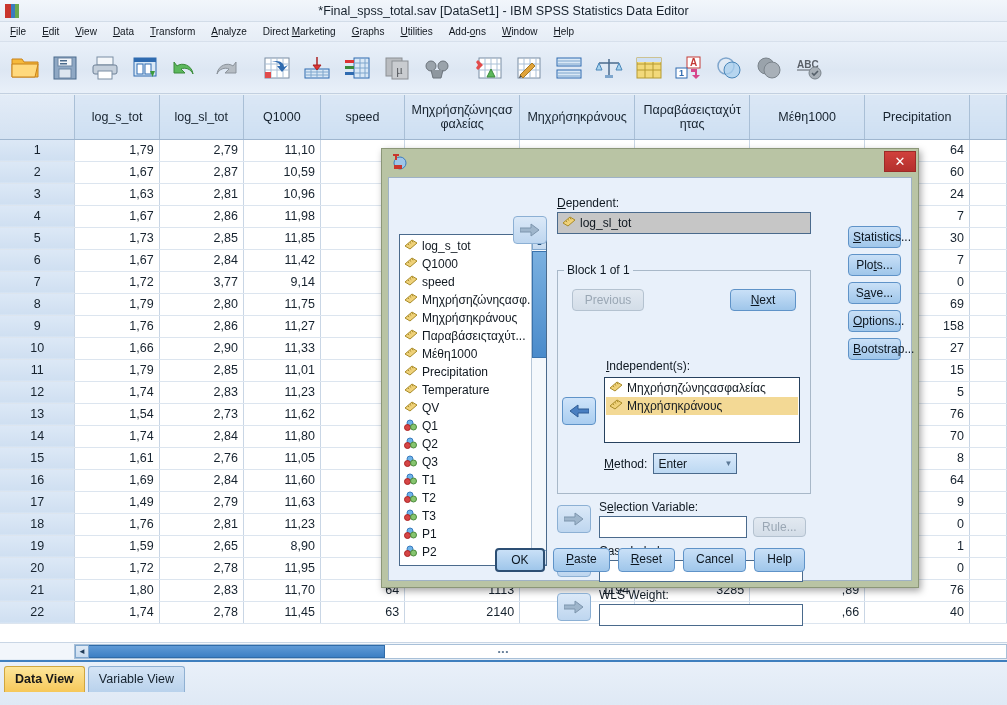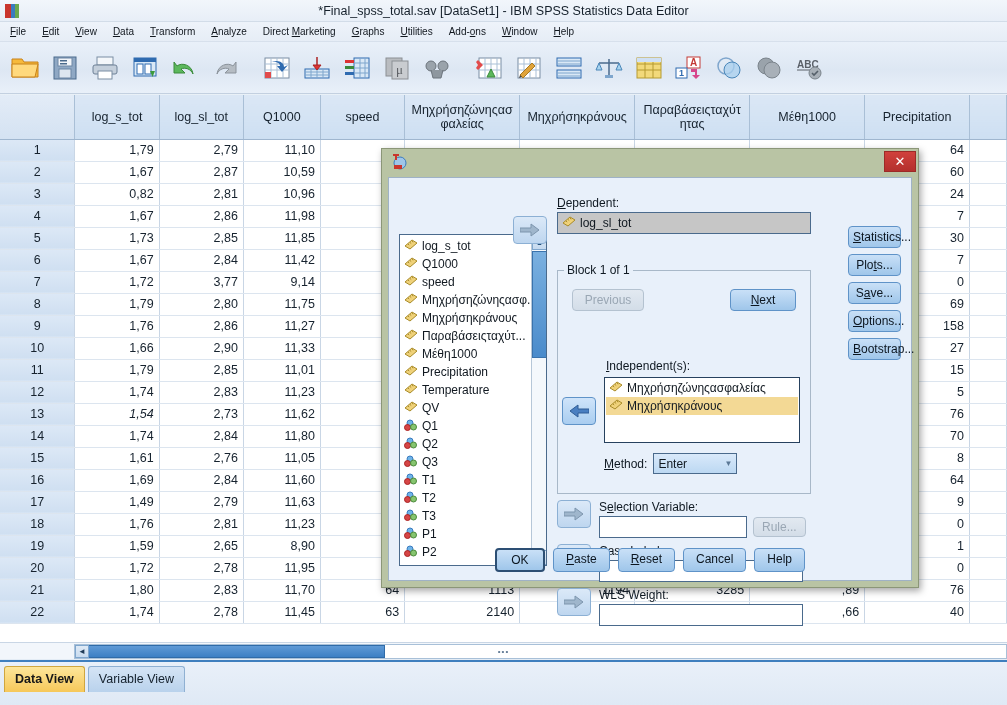--- a/index.html
+++ b/index.html
@@ -335,21 +335,21 @@
     display: flex; align-items: center; justify-content: space-between;
     padding: 0 4px;
     font-size: 12px; color: #101820;
     cursor: default;
   }
   .select .caret { font-size: 8px; color: #5a7795; }
 
   .lowerfields {
     position: absolute; left: 168px; top: 322px; width: 270px;
   }
-  .lfrow { display: flex; align-items: flex-start; gap: 8px; margin-bottom: 6px; }
+  .lfrow { display: flex; align-items: center; gap: 8px; margin-bottom: 6px; }
   .lfrow .arrowbtn { margin-bottom: 1px; }
 
   .dlg-buttons {
     position: absolute; left: 0; right: 0; bottom: 8px;
     display: flex; justify-content: center; gap: 8px;
   }
   .dlg-buttons .btn { min-width: 50px; padding: 3px 12px; }
 
   .ruler-icon { flex: 0 0 auto; }
   .nominal-icon { flex: 0 0 auto; }
@@ -590,21 +590,21 @@
             <td class="empty" style="width: 82px;"></td>
             <td class="empty" style="width: 112px;"></td>
             <td class="empty" style="width: 112px;"></td>
             <td class="empty" style="width: 112px;"></td>
             <td class="empty" style="width: 112px;"></td>
             <td class="num" style="width: 102px;">60</td>
             <td class="empty" style="width: 36px;"></td>
           </tr>
           <tr>
             <td class="rowhdr">3</td>
-            <td class="num" style="width: 82px;">0,82</td>
+            <td class="num" style="width: 82px;">1,63</td>
             <td class="num" style="width: 82px;">2,81</td>
             <td class="num" style="width: 75px;">10,96</td>
             <td class="empty" style="width: 82px;"></td>
             <td class="empty" style="width: 112px;"></td>
             <td class="empty" style="width: 112px;"></td>
             <td class="empty" style="width: 112px;"></td>
             <td class="empty" style="width: 112px;"></td>
             <td class="num" style="width: 102px;">24</td>
             <td class="empty" style="width: 36px;"></td>
           </tr>
@@ -720,21 +720,21 @@
             <td class="empty" style="width: 82px;"></td>
             <td class="empty" style="width: 112px;"></td>
             <td class="empty" style="width: 112px;"></td>
             <td class="empty" style="width: 112px;"></td>
             <td class="empty" style="width: 112px;"></td>
             <td class="num" style="width: 102px;">5</td>
             <td class="empty" style="width: 36px;"></td>
           </tr>
           <tr>
             <td class="rowhdr">13</td>
-            <td class="num" style="width: 82px; font-style: italic;">1,54</td>
+            <td class="num" style="width: 82px;">1,54</td>
             <td class="num" style="width: 82px;">2,73</td>
             <td class="num" style="width: 75px;">11,62</td>
             <td class="empty" style="width: 82px;"></td>
             <td class="empty" style="width: 112px;"></td>
             <td class="empty" style="width: 112px;"></td>
             <td class="empty" style="width: 112px;"></td>
             <td class="empty" style="width: 112px;"></td>
             <td class="num" style="width: 102px;">76</td>
             <td class="empty" style="width: 36px;"></td>
           </tr>

